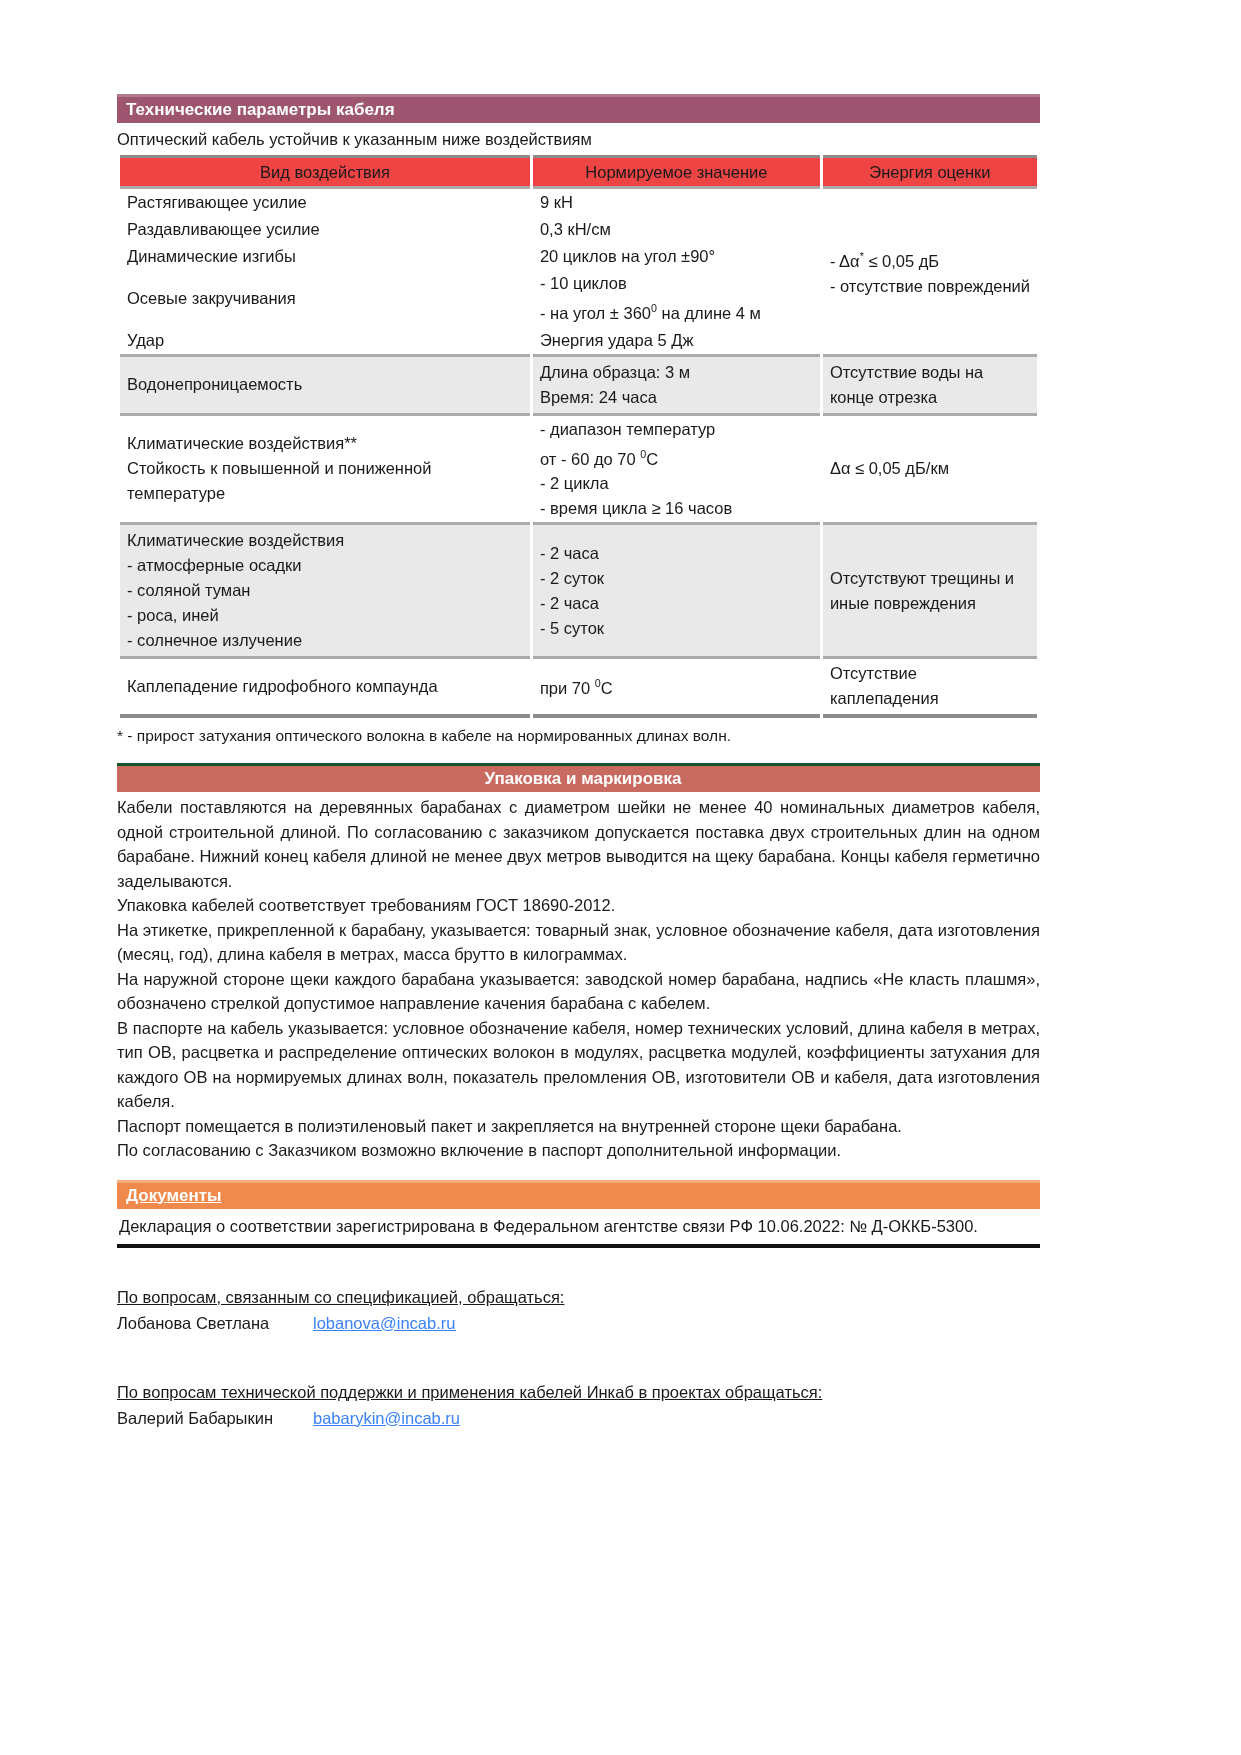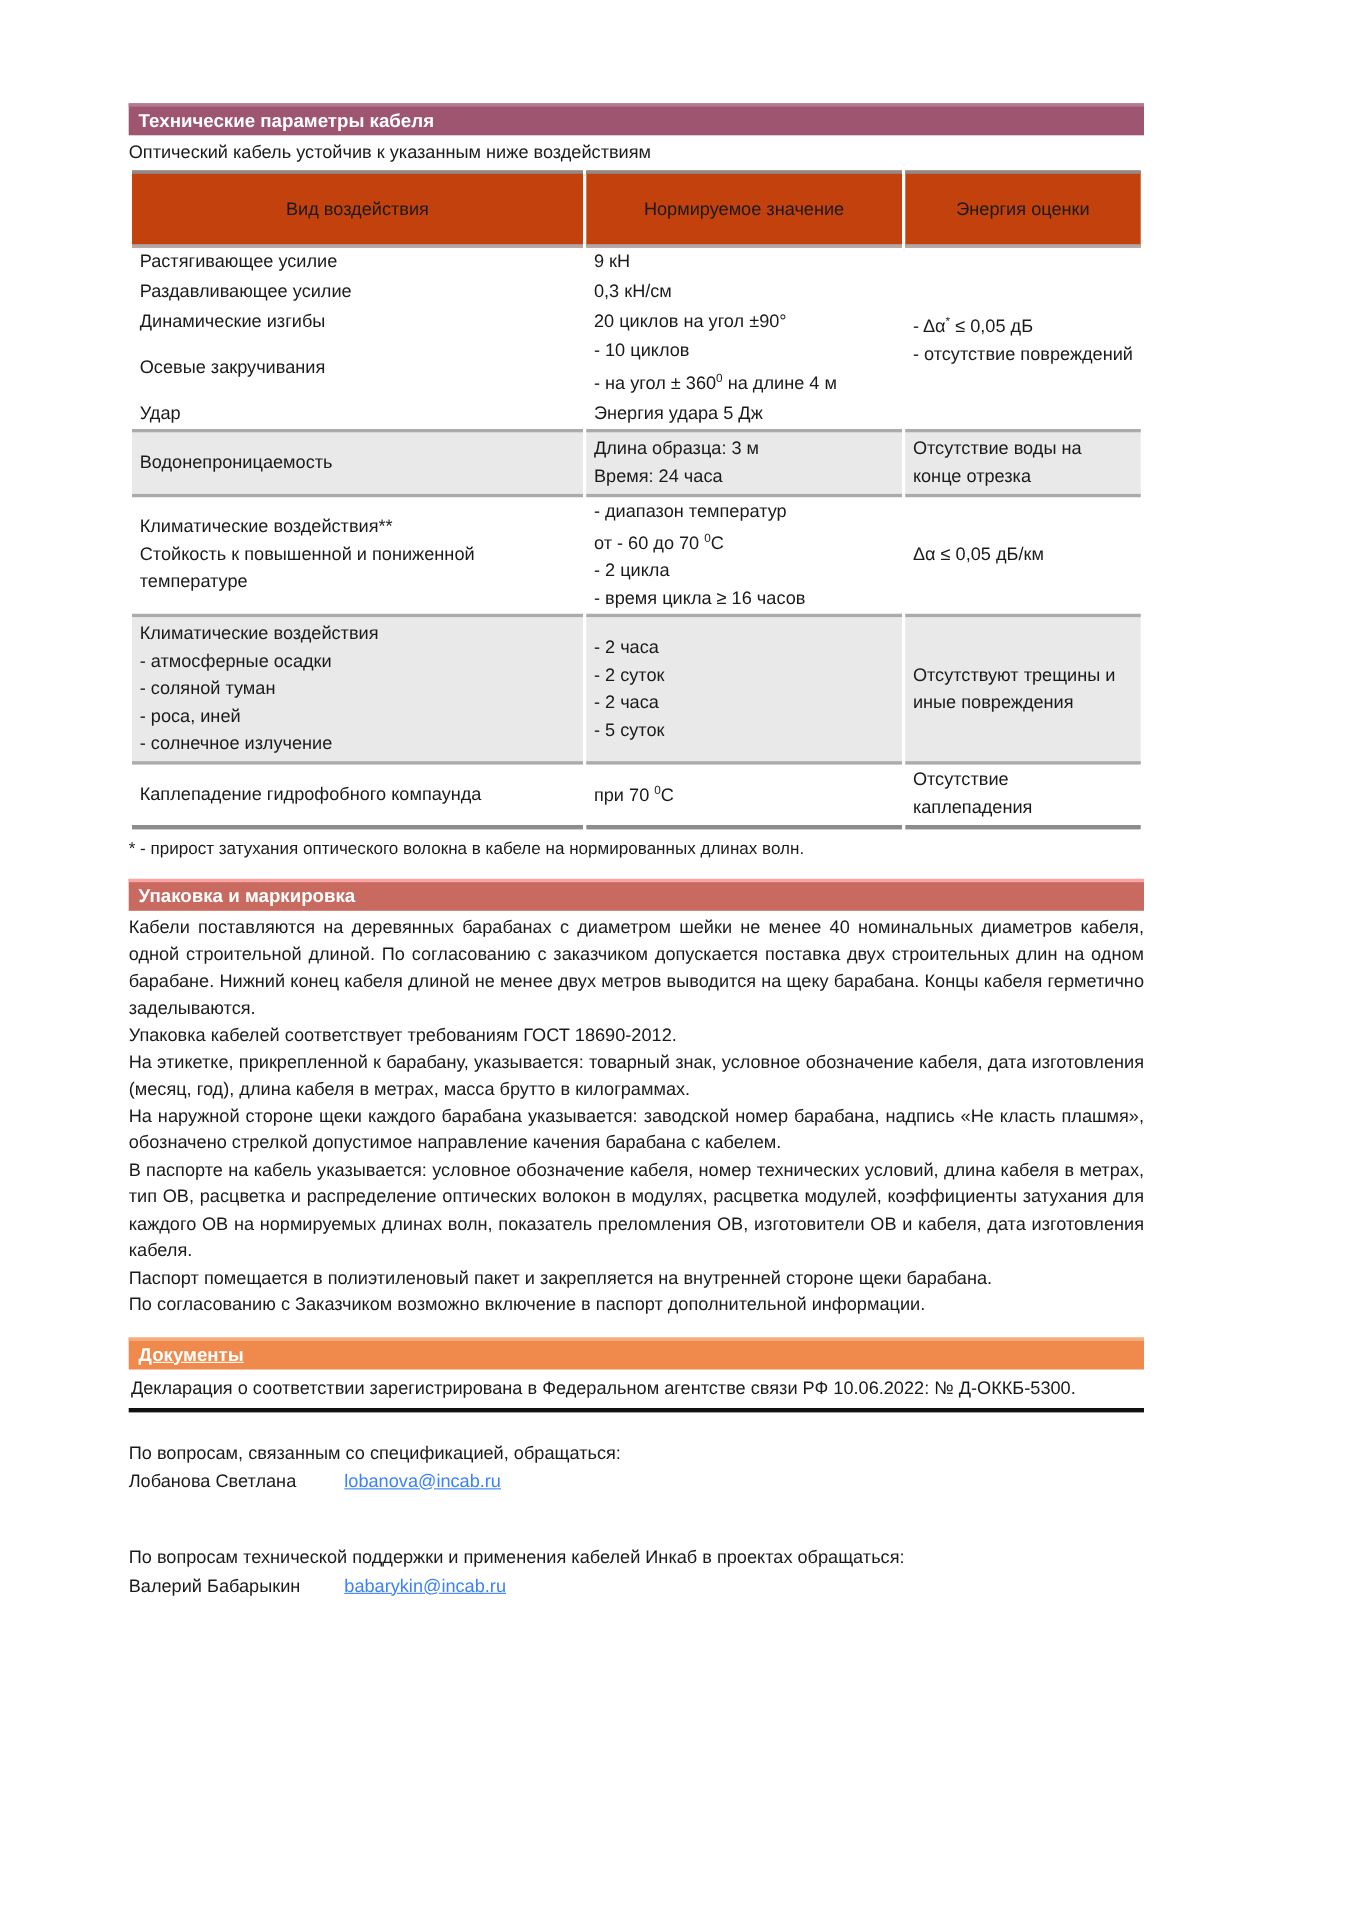--- a/index.html
+++ b/index.html
@@ -4,46 +4,46 @@
 <style>
   * { margin:0; padding:0; box-sizing:border-box; }
   html,body { background:#ffffff; }
   body { font-family:"Liberation Sans","DejaVu Sans",sans-serif; color:#1a1a1a; }
   .page { position:relative; width:1241px; height:1486px; background:#fff; overflow:hidden; }
   .content { padding:94px 201px 0 117px; }
 
   .section-bar { height:29px; display:flex; align-items:center; padding-left:9px;
                  color:#fff; font-weight:bold; font-size:17px; }
   .bar-tech { background:#9E5670; border-top:3px solid #B3798F; }
-  .bar-pack { background:#C96A60; border-top:3px solid #fca5a5; margin-top:16px; }
+  .bar-pack { background:#C96A60; border-top:3px solid #14532d; margin-top:16px;justify-content:center; }
   .bar-docs { background:#F08A4C; border-top:3px solid #F5AC7E; margin-top:17px;text-decoration:underline; }
 
   .intro { font-size:16.5px; line-height:25px; margin:4px 0 3px 0; }
 
   table.tech-table { width:100%; border-collapse:separate; border-spacing:3px 0; font-size:16.5px; }
-  table.tech-table th { background:#c2410c; font-weight:normal; text-align:center;
-        padding:21px 6px; line-height:22px;
+  table.tech-table th { background:#ef4444; font-weight:normal; text-align:center;
+        padding:3px 6px; line-height:22px;
         border-top:3px solid #8C8C8C; border-bottom:3px solid #ABABAB; }
   table.tech-table td { padding:1px 7px; vertical-align:middle; line-height:25px; }
   col.c1 { width:45%; } col.c2 { width:31.5%; } col.c3 { width:23.5%; }
   tr.band td { background:#E9E9E9; border-top:3px solid #ABABAB; border-bottom:3px solid #ABABAB; padding:3px 7px; }
   tr.last td { border-bottom:4px solid #8C8C8C; padding:2px 7px 3px 7px; }
   td.v-top { vertical-align:top; }
   td.offset-top { vertical-align:top; padding-top:28px; }
   sup { font-size:0.65em; }
 
   .footnotes { font-size:15.5px; line-height:23px; margin-top:6px; }
 
   .paragraphs { margin-top:3px; }
   .paragraphs p { font-size:16.5px; line-height:24.5px; text-align:justify; }
 
   .declaration { font-size:16.5px; line-height:25px; margin-top:4px;
                  padding:1px 0 5px 2px; border-bottom:4px solid #111111; }
 
-  .contacts { margin-top:24px; }
+  .contacts { margin-top:36px;text-decoration:underline; }
   .contact-block2 { margin-top:42px; }
   .contact-intro { font-size:16.5px; line-height:26px; }
   .contact-row { font-size:16.5px; line-height:27px; }
   .contact-name { display:inline-block; width:196px; }
   a.email { color:#3b82f6; text-decoration:underline; cursor:pointer; }
 
   .footer { position:absolute; left:130px; right:161px; top:1520px;
             display:flex; align-items:flex-end; font-size:19px; }
   .f-left { flex:1; text-align:left; }
   .f-center { flex:1; text-align:center; }

